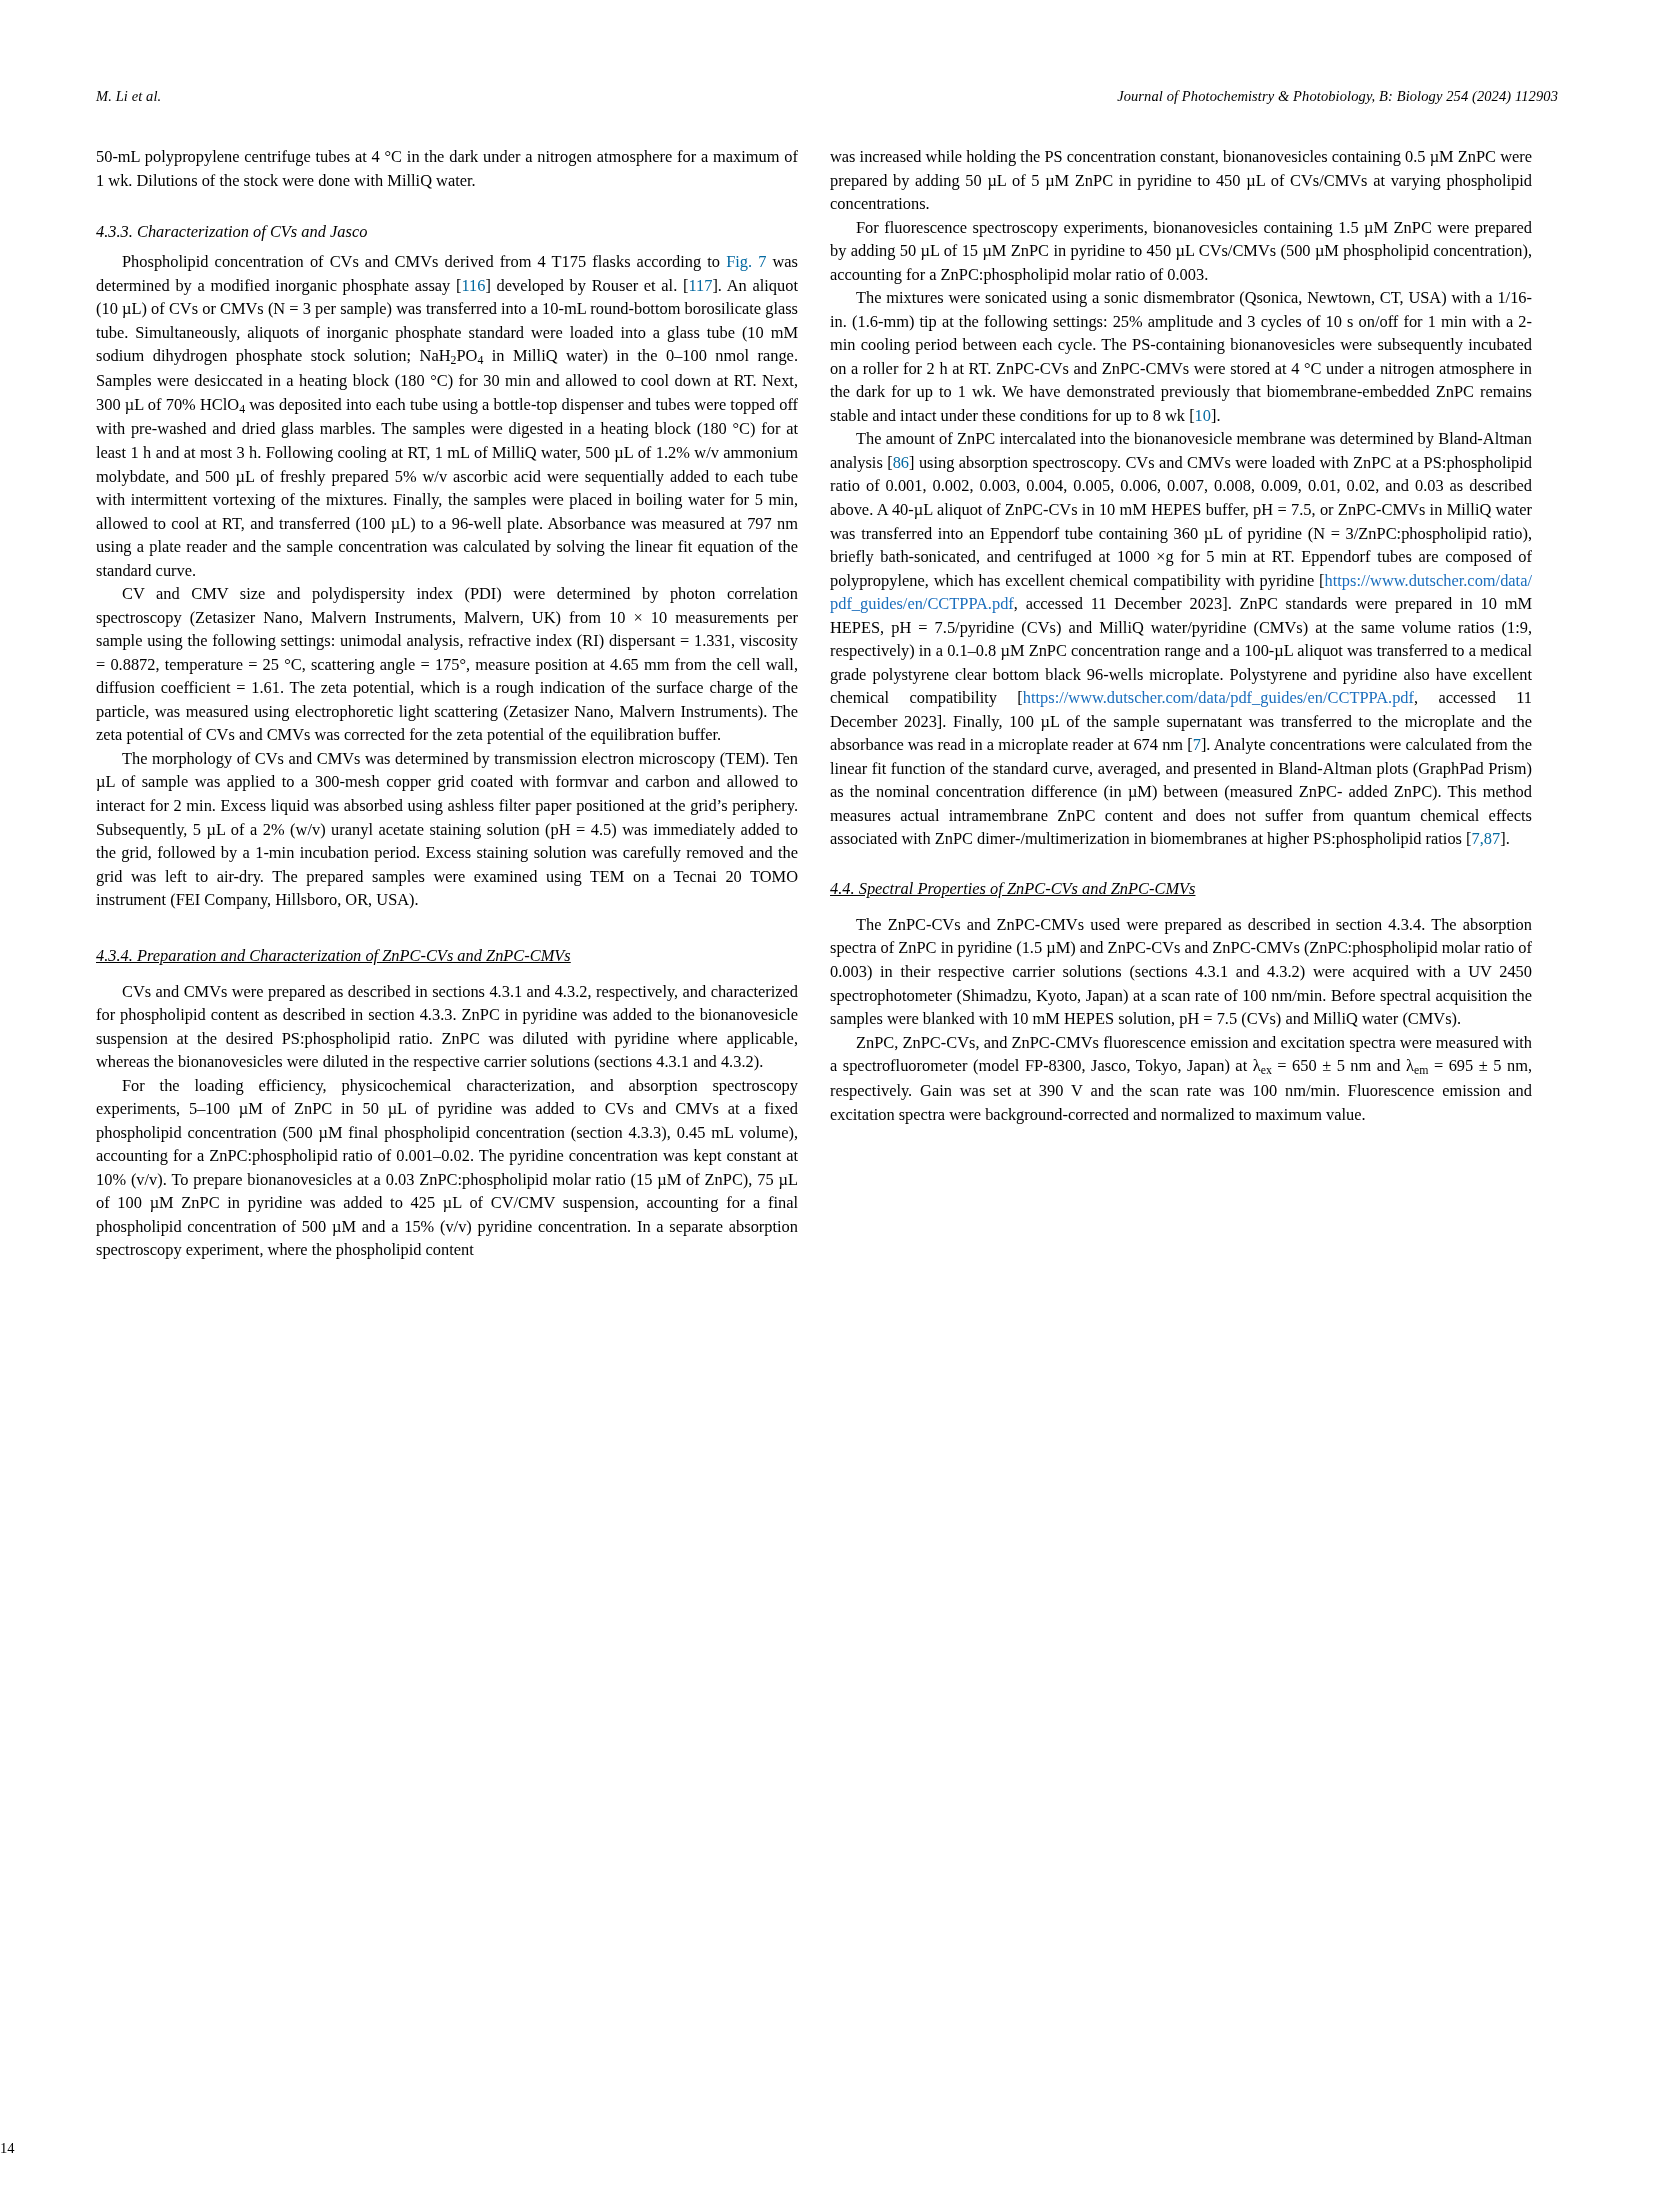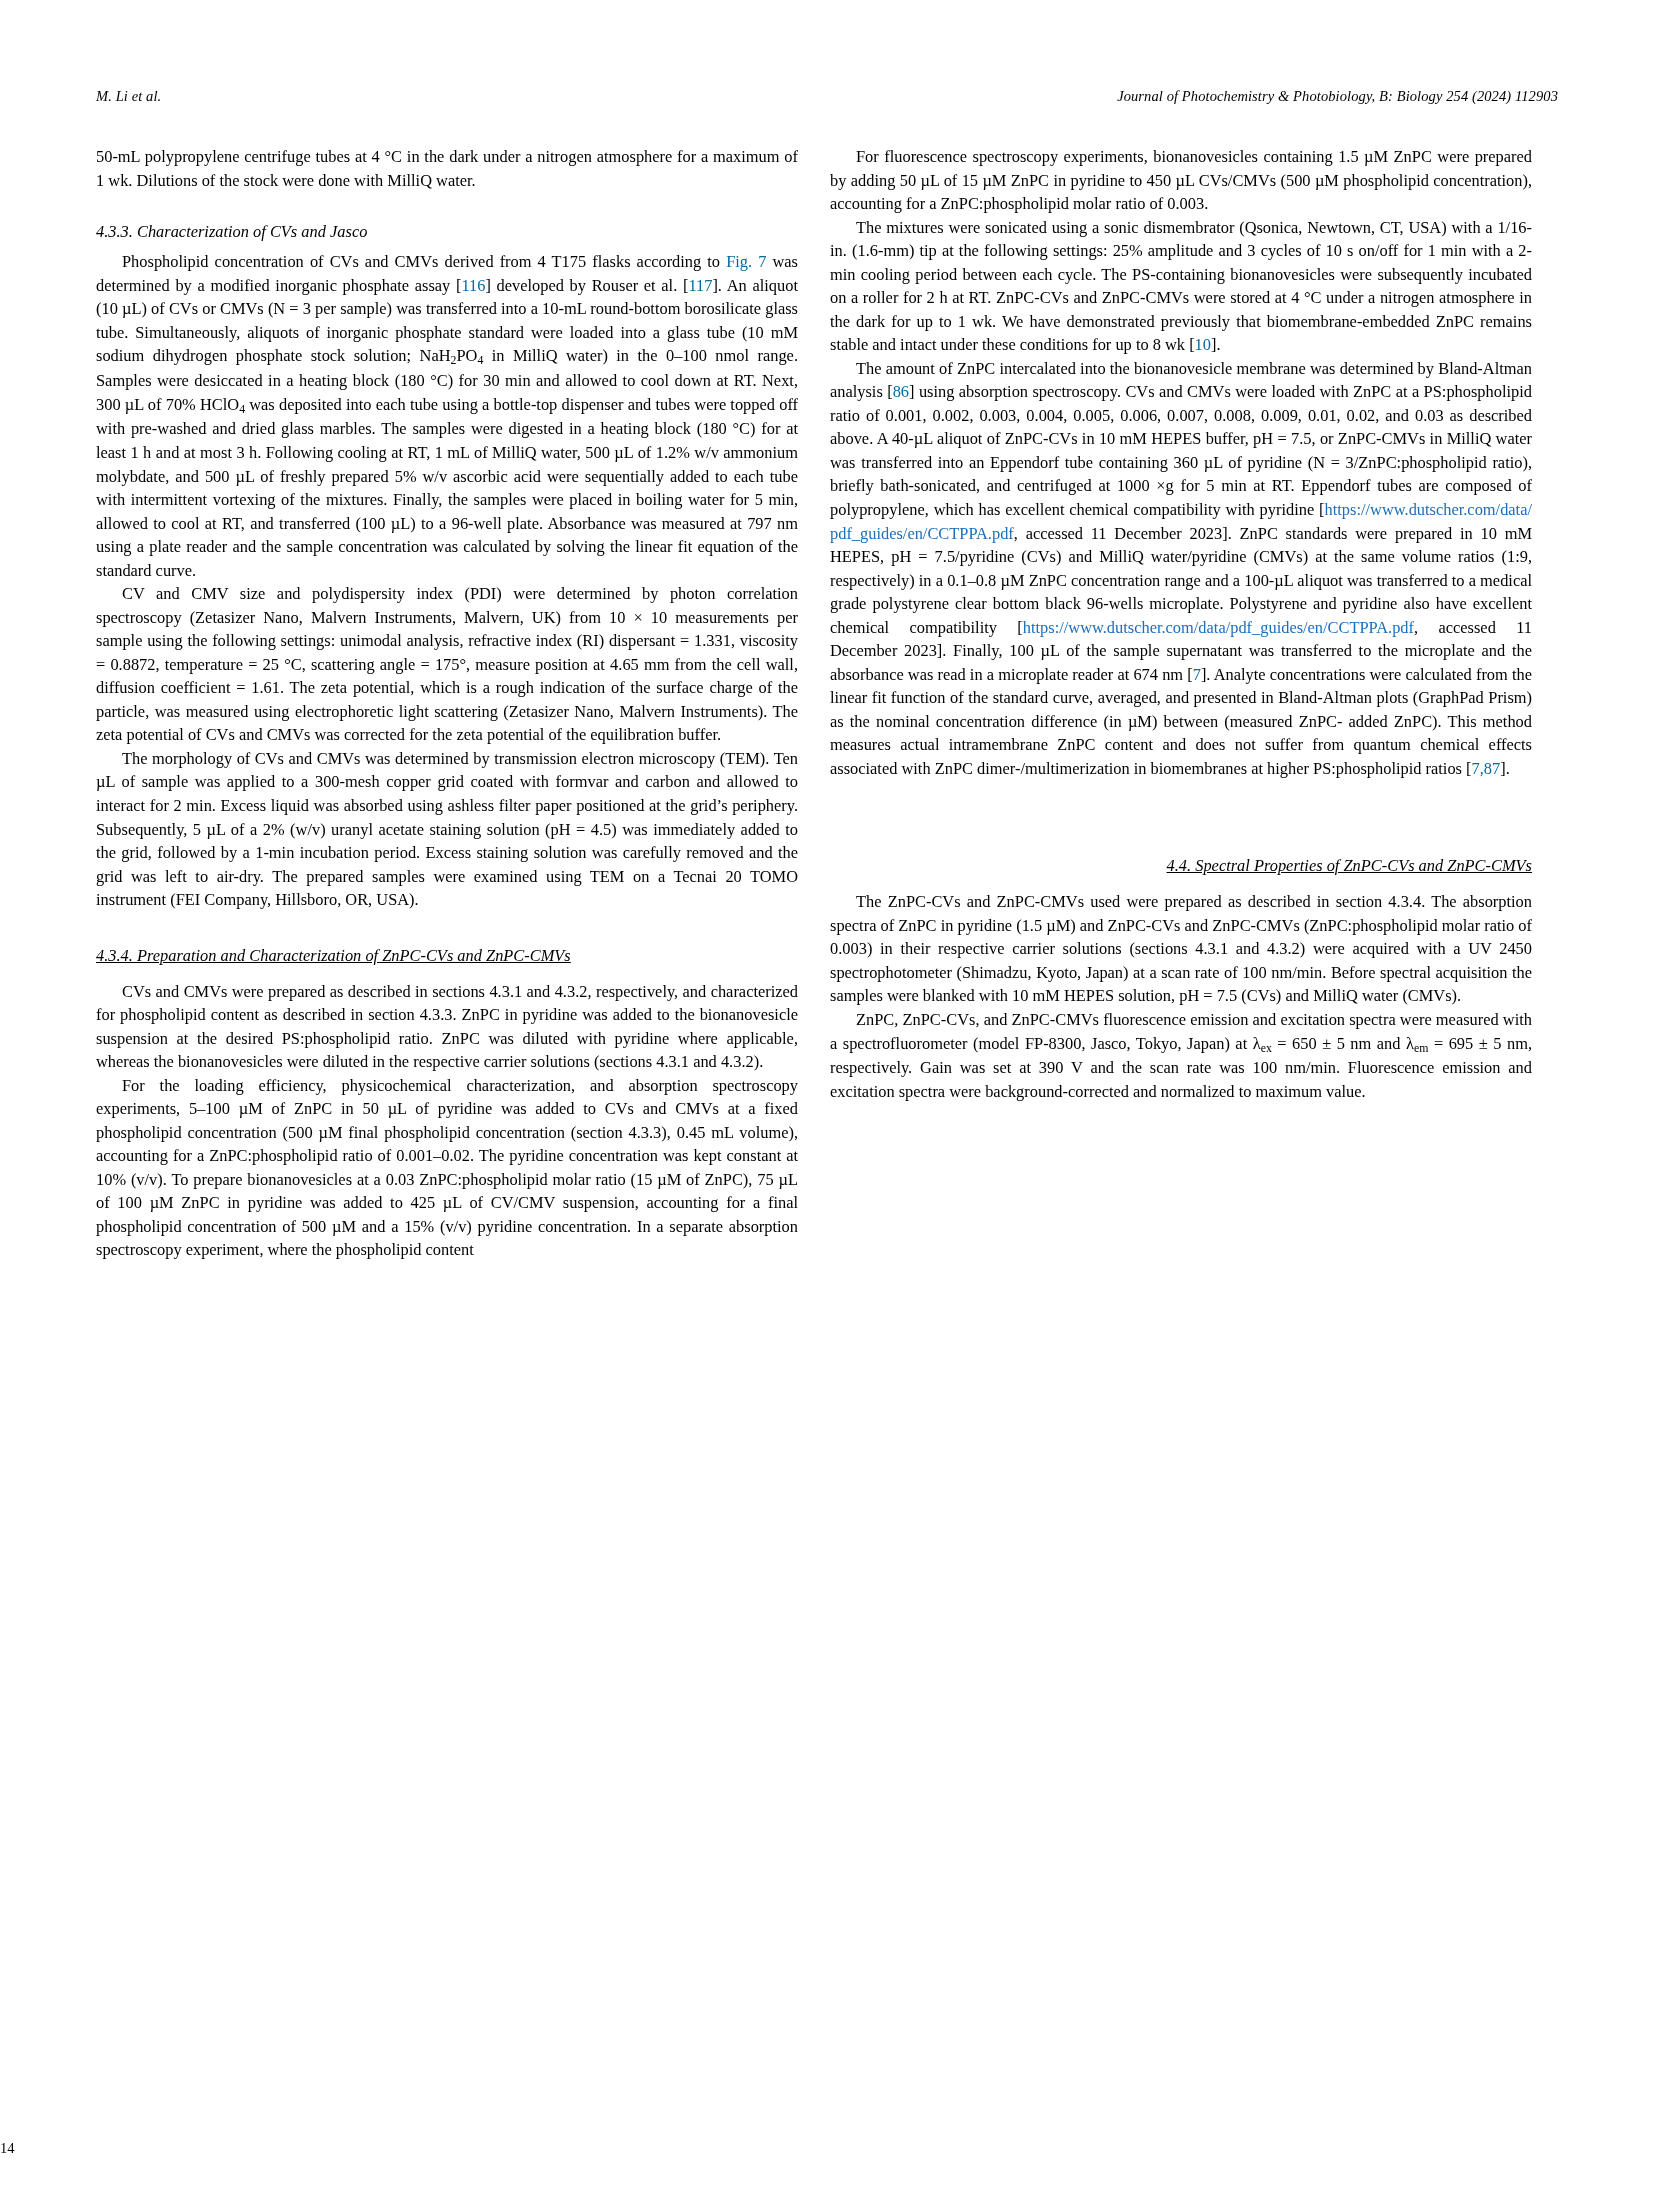--- a/index.html
+++ b/index.html
@@ -108,29 +108,30 @@
       <div class="sec-head big">4.3.4.  Preparation and Characterization of ZnPC-CVs and ZnPC-CMVs</div>
 
       <p class="indent">CVs and CMVs were prepared as described in sections 4.3.1 and 4.3.2, respectively, and characterized for phospholipid content as described in section 4.3.3. ZnPC in pyridine was added to the bionanovesicle suspension at the desired PS:phospholipid ratio. ZnPC was diluted with pyridine where applicable, whereas the bionanovesicles were diluted in the respective carrier solutions (sections 4.3.1 and 4.3.2).</p>
 
       <p class="indent">For the loading efficiency, physicochemical characterization, and absorption spectroscopy experiments, 5–100 µM of ZnPC in 50 µL of pyridine was added to CVs and CMVs at a fixed phospholipid concentration (500 µM final phospholipid concentration (section 4.3.3), 0.45 mL volume), accounting for a ZnPC:phospholipid ratio of 0.001–0.02. The pyridine concentration was kept constant at 10% (v/v). To prepare bionanovesicles at a 0.03 ZnPC:phospholipid molar ratio (15 µM of ZnPC), 75 µL of 100 µM ZnPC in pyridine was added to 425 µL of CV/CMV suspension, accounting for a final phospholipid concentration of 500 µM and a 15% (v/v) pyridine concentration. In a separate absorption spectroscopy experiment, where the phospholipid content</p>
 
     </div>
 
     <div class="col">
 
+      <p>was increased while holding the PS concentration constant, bionanovesicles containing 0.5 µM ZnPC were prepared by adding 50 µL of 5 µM ZnPC in pyridine to 450 µL of CVs/CMVs at varying phospholipid concentrations.</p>
 
       <p class="indent">For fluorescence spectroscopy experiments, bionanovesicles containing 1.5 µM ZnPC were prepared by adding 50 µL of 15 µM ZnPC in pyridine to 450 µL CVs/CMVs (500 µM phospholipid concentration), accounting for a ZnPC:phospholipid molar ratio of 0.003.</p>
 
       <p class="indent"><span>The mixtures were sonicated using a sonic dismembrator (Qsonica, Newtown, CT, USA) with a 1/16-in. (1.6-mm) tip at the following settings: 25% amplitude and 3 cycles of 10 s on/off for 1 min with a 2-min cooling period between each cycle. The PS-containing bionanovesicles were subsequently incubated on a roller for 2 h at RT. ZnPC-CVs and ZnPC-CMVs were stored at 4 °C under a nitrogen atmosphere in the dark for up to 1 wk. We have demonstrated previously that biomembrane-embedded ZnPC remains stable and intact under these conditions for up to 8 wk [</span><a class="ref" href="#">10</a><span>].</span></p>
 
 
       <p class="indent"><span>The amount of ZnPC intercalated into the bionanovesicle membrane was determined by Bland-Altman analysis [</span><a class="ref" href="#">86</a><span>] using absorption spectroscopy. CVs and CMVs were loaded with ZnPC at a PS:phospholipid ratio of 0.001, 0.002, 0.003, 0.004, 0.005, 0.006, 0.007, 0.008, 0.009, 0.01, 0.02, and 0.03 as described above. A 40-µL aliquot of ZnPC-CVs in 10 mM HEPES buffer, pH = 7.5, or ZnPC-CMVs in MilliQ water was transferred into an Eppendorf tube containing 360 µL of pyridine (N = 3/ZnPC:phospholipid ratio), briefly bath-sonicated, and centrifuged at 1000 ×g for 5 min at RT. Eppendorf tubes are composed of polypropylene, which has excellent chemical compatibility with pyridine [</span><a class="link" href="#">https://www.dutscher.com/data/pdf_guides/en/CCTPPA.pdf</a><span>, accessed 11 December 2023]. ZnPC standards were prepared in 10 mM HEPES, pH = 7.5/pyridine (CVs) and MilliQ water/pyridine (CMVs) at the same volume ratios (1:9, respectively) in a 0.1–0.8 µM ZnPC concentration range and a 100-µL aliquot was transferred to a medical grade polystyrene clear bottom black 96-wells microplate. Polystyrene and pyridine also have excellent chemical compatibility [</span><a class="link" href="#">https://www.dutscher.com/data/pdf_guides/en/CCTPPA.pdf</a><span>, accessed 11 December 2023]. Finally, 100 µL of the sample supernatant was transferred to the microplate and the absorbance was read in a microplate reader at 674 nm [</span><a class="ref" href="#">7</a><span>]. Analyte concentrations were calculated from the linear fit function of the standard curve, averaged, and presented in Bland-Altman plots (GraphPad Prism) as the nominal concentration difference (in µM) between (measured ZnPC- added ZnPC). This method measures actual intramembrane ZnPC content and does not suffer from quantum chemical effects associated with ZnPC dimer-/multimerization in biomembranes at higher PS:phospholipid ratios [</span><a class="ref" href="#">7,87</a><span>].</span></p>
 
-      <div class="sec-head big" style="margin-top:76px;text-align:right;">4.4.  Spectral Properties of ZnPC-CVs and ZnPC-CMVs</div>
+      <div class="sec-head big" style="margin-top:28px;">4.4.  Spectral Properties of ZnPC-CVs and ZnPC-CMVs</div>
 
       <p class="indent gap-top">The ZnPC-CVs and ZnPC-CMVs used were prepared as described in section 4.3.4. The absorption spectra of ZnPC in pyridine (1.5 µM) and ZnPC-CVs and ZnPC-CMVs (ZnPC:phospholipid molar ratio of 0.003) in their respective carrier solutions (sections 4.3.1 and 4.3.2) were acquired with a UV 2450 spectrophotometer (Shimadzu, Kyoto, Japan) at a scan rate of 100 nm/min. Before spectral acquisition the samples were blanked with 10 mM HEPES solution, pH = 7.5 (CVs) and MilliQ water (CMVs).</p>
 
       <p class="indent"><span>ZnPC, ZnPC-CVs, and ZnPC-CMVs fluorescence emission and excitation spectra were measured with a spectrofluorometer (model FP-8300, Jasco, Tokyo, Japan) at λ</span><sub>ex</sub><span> = 650 ± 5 nm and λ</span><sub>em</sub><span> = 695 ± 5 nm, respectively. Gain was set at 390 V and the scan rate was 100 nm/min. Fluorescence emission and excitation spectra were background-corrected and normalized to maximum value.</span></p>
 
     </div>
   </div>
 
   <div class="footer">
     <span>14</span>

